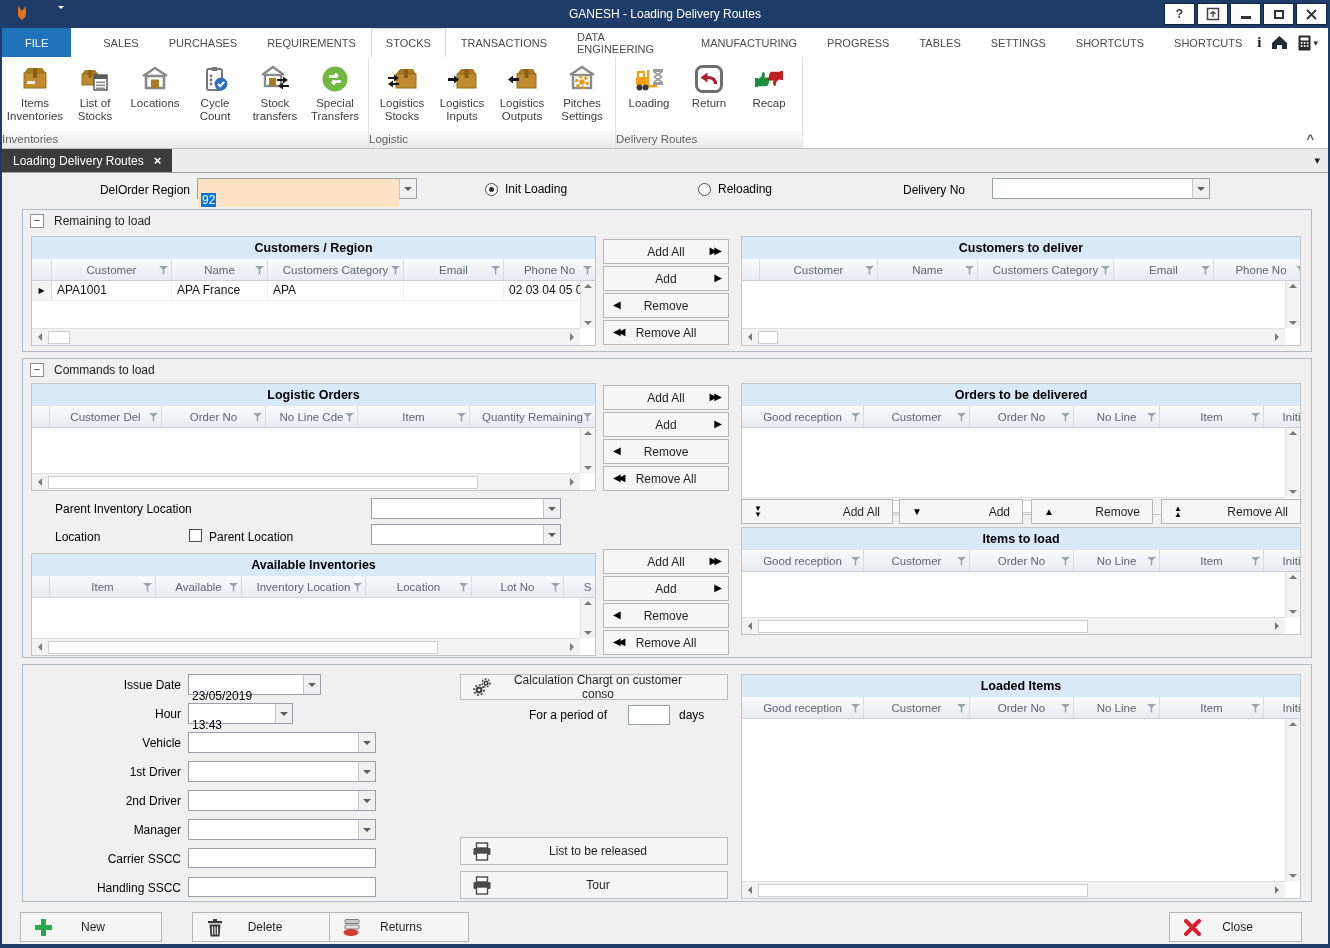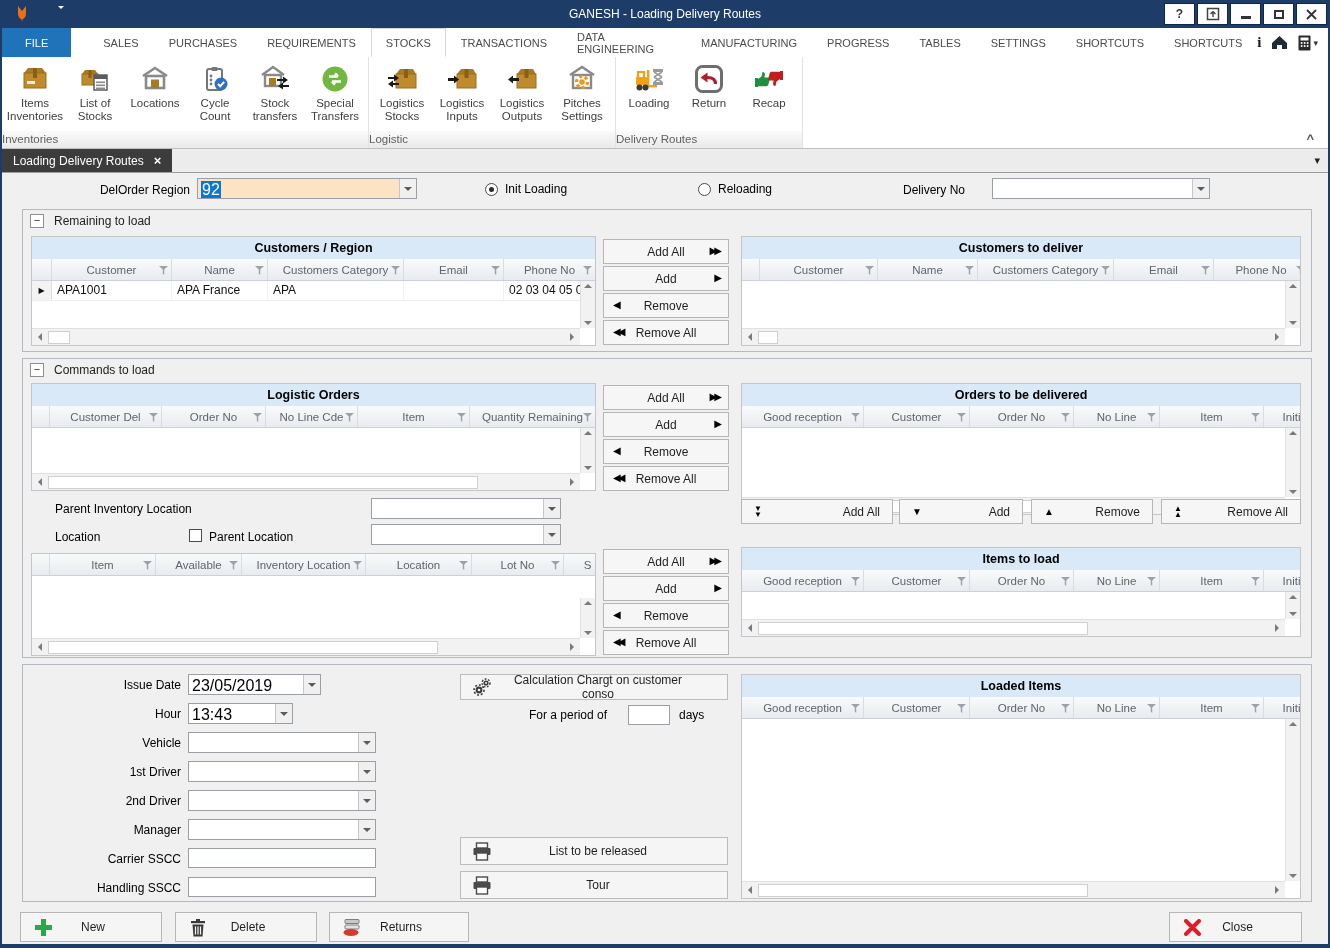--- a/index.html
+++ b/index.html
@@ -42,21 +42,21 @@
   
   .doctabs{position:absolute;top:149px;left:0;width:100%;height:24px;background:#ececec;border-bottom:1px solid #9d9d9d}
   .doctab{position:absolute;left:0;top:0;height:23px;background:#3c3c3c;color:#fff;font-size:12px;display:flex;align-items:center;padding:0 11px;gap:10px;cursor:pointer}
   .doctab .x{font-size:13px;font-weight:bold;line-height:10px;cursor:pointer}
   .dt-dd{position:absolute;right:8px;top:5px;font-size:11px;color:#222;cursor:pointer}
 
   
   .lbl{position:absolute;font-size:12px;color:#000;white-space:nowrap}
   .r-lbl{text-align:right}
   .combo{position:absolute;height:21px;background:#fff;border:1px solid #9aa0a6;display:flex;cursor:pointer}
-  .combo .val{flex:1;font-size:16px;padding:2px 3px;overflow:hidden;white-space:nowrap}
+  .combo .val{flex:1;font-size:12px;padding:14px 3px;overflow:hidden;white-space:nowrap}
   .combo .dd{width:17px;border-left:1px solid #c6c6c6;background:#f0f0f0;display:flex;align-items:center;justify-content:center}
   .combo .dd i{width:0;height:0;border:4px solid transparent;border-top-color:#5c5c5c;margin-top:4px}
   .tinput{position:absolute;height:20px;background:#fff;border:1px solid #9aa0a6;font-size:12px;padding:0 3px;font-family:"Liberation Sans",sans-serif}
   .selhl{background:#0a77d4;color:#fff;padding:0 1px}
   .radio{position:absolute;display:flex;align-items:center;gap:7px;font-size:12px;color:#000;cursor:pointer}
   .rdot{width:13px;height:13px;border-radius:50%;border:1px solid #4a4a4a;background:#fff;position:relative}
   .rdot.sel::after{content:"";position:absolute;left:3px;top:3px;width:5px;height:5px;border-radius:50%;background:#2b2b2b}
   .cbox{position:absolute;width:13px;height:13px;border:1px solid #4a4a4a;background:#fff;cursor:pointer}
 
   
@@ -643,20 +643,21 @@
     </button>
     <button class="hbtn" style="left:1138px;top:140px;width:140px">
       <span class="dblstack">
           <span>▲</span>
           <span>▲</span>
         </span>
       <span>Remove All</span>
     </button>
 
     <div class="grid" style="left:8px;top:194px;width:565px;height:103px">
+      <div class="gtitle">Available Inventories</div>
       <div class="ghead" style="grid-template-columns:18px 106px 86px 124px 106px 92px 48px">
         <div class="ghc"></div>
         <div class="ghc">
             <span>Item</span>
             <i class="fun"></i>
           </div>
         <div class="ghc">
             <span>Available</span>
             <i class="fun"></i>
           </div>
@@ -702,21 +703,21 @@
       </button>
     <button class="vbtn" style="left:580px;top:244px">
         <span class="ar-l">◀</span>
         <span class="cap">Remove</span>
       </button>
     <button class="vbtn" style="left:580px;top:271px">
         <span class="ar-l">◀◀</span>
         <span class="cap">Remove All</span>
       </button>
 
-    <div class="grid" style="left:718px;top:188px;width:560px;height:90px">
+    <div class="grid" style="left:718px;top:168px;width:560px;height:108px">
       <div class="gtitle">Items to load</div>
       <div class="ghead" style="grid-template-columns:122px 106px 104px 86px 104px 56px">
         <div class="ghc">
             <span>Good reception</span>
             <i class="fun"></i>
           </div>
         <div class="ghc">
             <span>Customer</span>
             <i class="fun"></i>
           </div>
@@ -895,21 +896,21 @@
   </div>
 
   <button class="foot-btn" style="left:18px;width:142px">
     <span class="ico">
       <svg width="19" height="19" viewBox="0 0 19 19">
           <path d="M7 1h5v6h6v5h-6v6H7v-6H1V7h6z" fill="#2ba84a"></path>
         </svg>
     </span>
     <span class="t">New</span>
   </button>
-  <button class="foot-btn" style="left:173px;width:142px">
+  <button class="foot-btn" style="left:190px;width:142px">
     <span class="ico">
       <svg width="18" height="19" viewBox="0 0 18 19">
           <rect x="7" y="1" width="4" height="2" fill="#3a3a3a"></rect>
           <rect x="2" y="3" width="14" height="2.2" fill="#3a3a3a"></rect>
           <path d="M3.5 6.5h11l-1 12h-9z" fill="#3a3a3a"></path>
           <path d="M6.5 8.5v8M9 8.5v8M11.5 8.5v8" stroke="#f5f5f5" stroke-width="1.2"></path>
         </svg>
     </span>
     <span class="t">Delete</span>
   </button>

